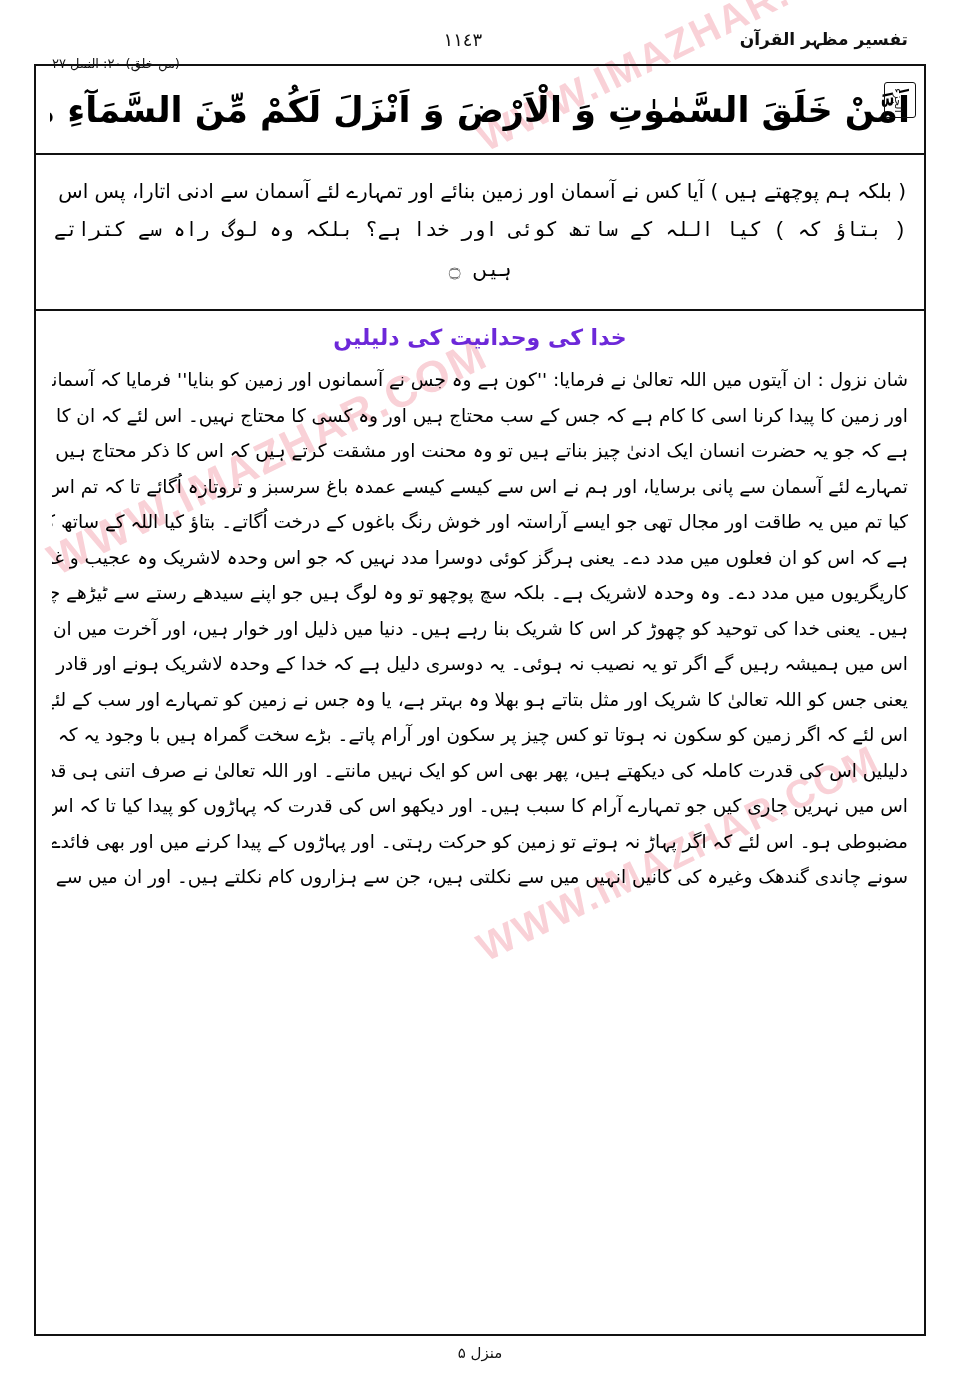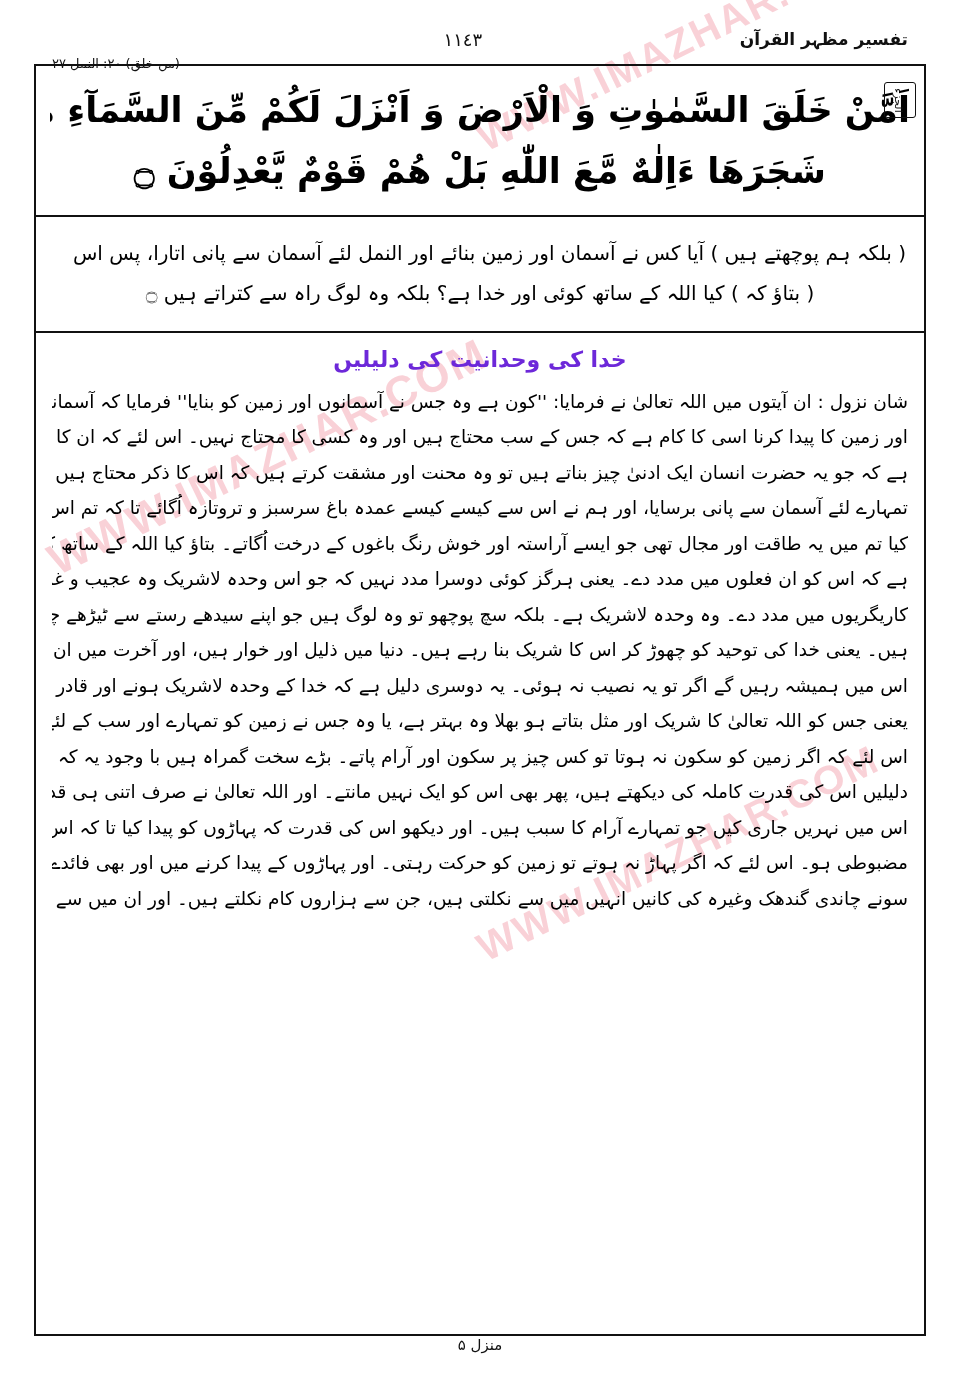--- a/index.html
+++ b/index.html
@@ -120,21 +120,21 @@
     direction: rtl;
   }
   .tr-line {
     font-family: "DejaVu Sans", sans-serif;
     font-size: 20px;
     line-height: 2.0;
     text-align: justify;
     text-align-last: right;
     color: #000;
   }
-  .tr-line.center-last { text-align-last: center; }
+  .tr-line.center-last { text-align-last: center; font-family: Liberation Mono, monospace; }
 
   
   .tafsir {
     padding: 10px 16px 6px 16px;
     direction: rtl;
     flex: 1;
   }
   .tafsir-heading {
     text-align: center;
     font-family: "DejaVu Sans", sans-serif;
@@ -152,20 +152,21 @@
     text-align-last: justify;
     white-space: nowrap;
     overflow: hidden;
   }
   .tafsir-line.last { text-align-last: right; }
 
   
   .footer {
     height: 34px;
     display: flex;
+    align-items: center;
     justify-content: center;
     font-family: "DejaVu Sans", sans-serif;
     font-size: 15px;
   }
 </style>
 </head>
 <body>
 
 <div class="watermark">
   <div class="wm-text wm1">WWW.IMAZHAR.COM</div>
@@ -179,25 +180,24 @@
     <div class="hdr-right">تفسیر مظہر القرآن</div>
     <div class="hdr-center">١١٤٣</div>
     <div class="hdr-left">(من خلق) ٢٠: النمل ٢٧</div>
   </div>
 
   <div class="body-frame">
 
     <div class="ayah-block inner-rule">
       <div class="juz-badge">الجزء</div>
       <div class="ayah-line">اَمَّنْ خَلَقَ السَّمٰوٰتِ وَ الْاَرْضَ وَ اَنْزَلَ لَكُمْ مِّنَ السَّمَآءِ مَآءً</div>
-      <div class="ayah-line">شَجَرَهَا ءَاِلٰهٌ مَّعَ اللّٰهِ بَلْ هُمْ قَوْمٌ يَّعْدِلُوْنَ ۝</div>
     </div>
 
     <div class="translation inner-rule">
-      <div class="tr-line">( بلکہ ہم پوچھتے ہیں ) آیا کس نے آسمان اور زمین بنائے اور النمل لئے آسمان سے پانی اتارا، پس اس</div>
+      <div class="tr-line">( بلکہ ہم پوچھتے ہیں ) آیا کس نے آسمان اور زمین بنائے اور تمہارے لئے آسمان سے ادنی اتارا، پس اس</div>
       <div class="tr-line center-last">( بتاؤ کہ ) کیا اللہ کے ساتھ کوئی اور خدا ہے؟ بلکہ وہ لوگ راہ سے کتراتے ہیں ۝</div>
     </div>
 
     <div class="tafsir">
       <div class="tafsir-heading">خدا کی وحدانیت کی دلیلیں</div>
       <div class="tafsir-line">شان نزول : ان آیتوں میں اللہ تعالیٰ نے فرمایا: ''کون ہے وہ جس نے آسمانوں اور زمین کو بنایا'' فرمایا کہ آسمانوں</div>
       <div class="tafsir-line">اور زمین کا پیدا کرنا اسی کا کام ہے کہ جس کے سب محتاج ہیں اور وہ کسی کا محتاج نہیں۔ اس لئے کہ ان کا بنانا کچھ ایسا کام نہیں</div>
       <div class="tafsir-line">ہے کہ جو یہ حضرت انسان ایک ادنیٰ چیز بناتے ہیں تو وہ محنت اور مشقت کرتے ہیں کہ اس کا ذکر محتاج ہیں بیان نہیں۔ پس صاف</div>
       <div class="tafsir-line">تمہارے لئے آسمان سے پانی برسایا، اور ہم نے اس سے کیسے کیسے عمدہ باغ سرسبز و تروتازہ اُگائے تا کہ تم اس سے نفع اٹھاؤ۔</div>
       <div class="tafsir-line">کیا تم میں یہ طاقت اور مجال تھی جو ایسے آراستہ اور خوش رنگ باغوں کے درخت اُگاتے۔ بتاؤ کیا اللہ کے ساتھ کوئی دوسرا معبود</div>

